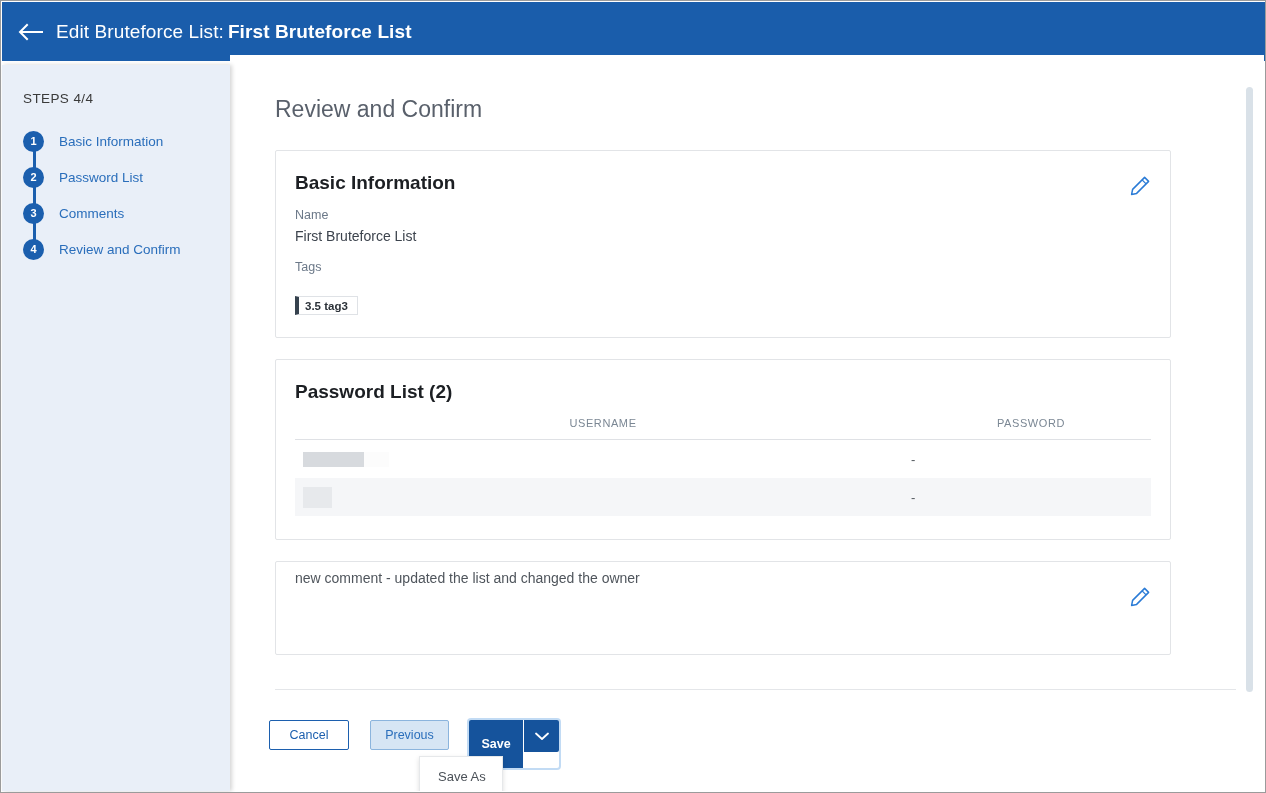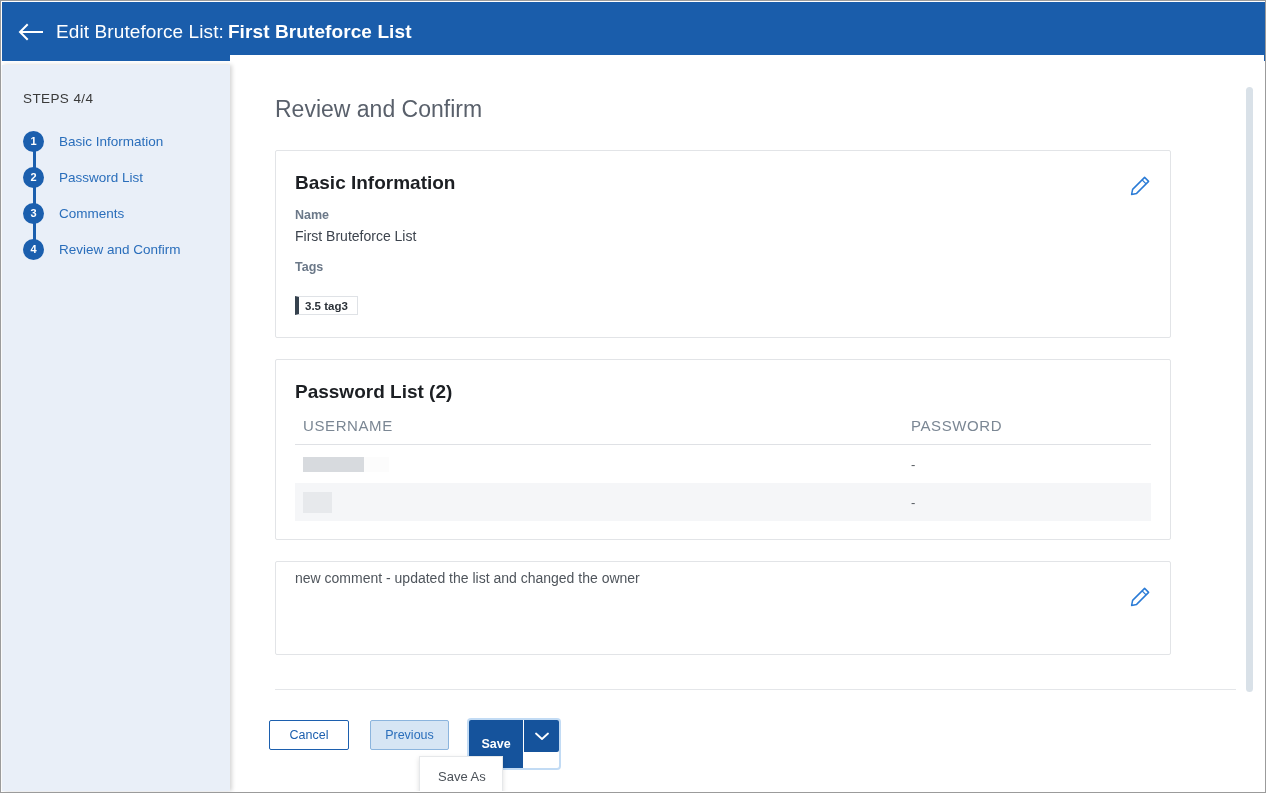--- a/index.html
+++ b/index.html
@@ -174,21 +174,20 @@
 
   .field-grid {
     display: flex;
     padding: 13px 0 0 19px;
   }
   .field-col-1 { width: 333px; }
   .field-label {
     font-size: 12.5px;
     color: #6b7888;
     line-height: 17px;
-    font-weight: bold;
   }
   .field-value {
     font-size: 14px;
     color: #3c434d;
     line-height: 20px;
     margin-top: 2px;
   }
   .redacted {
     margin-top: 4px;
     height: 16px;
@@ -218,22 +217,22 @@
     cursor: pointer;
   }
 
   
   .pw-table {
     margin: 14px 19px 0 19px;
     width: calc(100% - 38px);
     border-collapse: collapse;
   }
   .pw-table th {
-    text-align: left;
-    font-size: 15px;
+    text-align: center;
+    font-size: 11px;
     font-weight: normal;
     letter-spacing: .6px;
     color: #7b8794;
     padding: 0 0 10px 8px;
     border-bottom: 1px solid #dfe1e5;
     margin-top: 45px;
   }
   .pw-table th.col-user { width: 600px; }
   .pw-table td {
     font-size: 13px;

